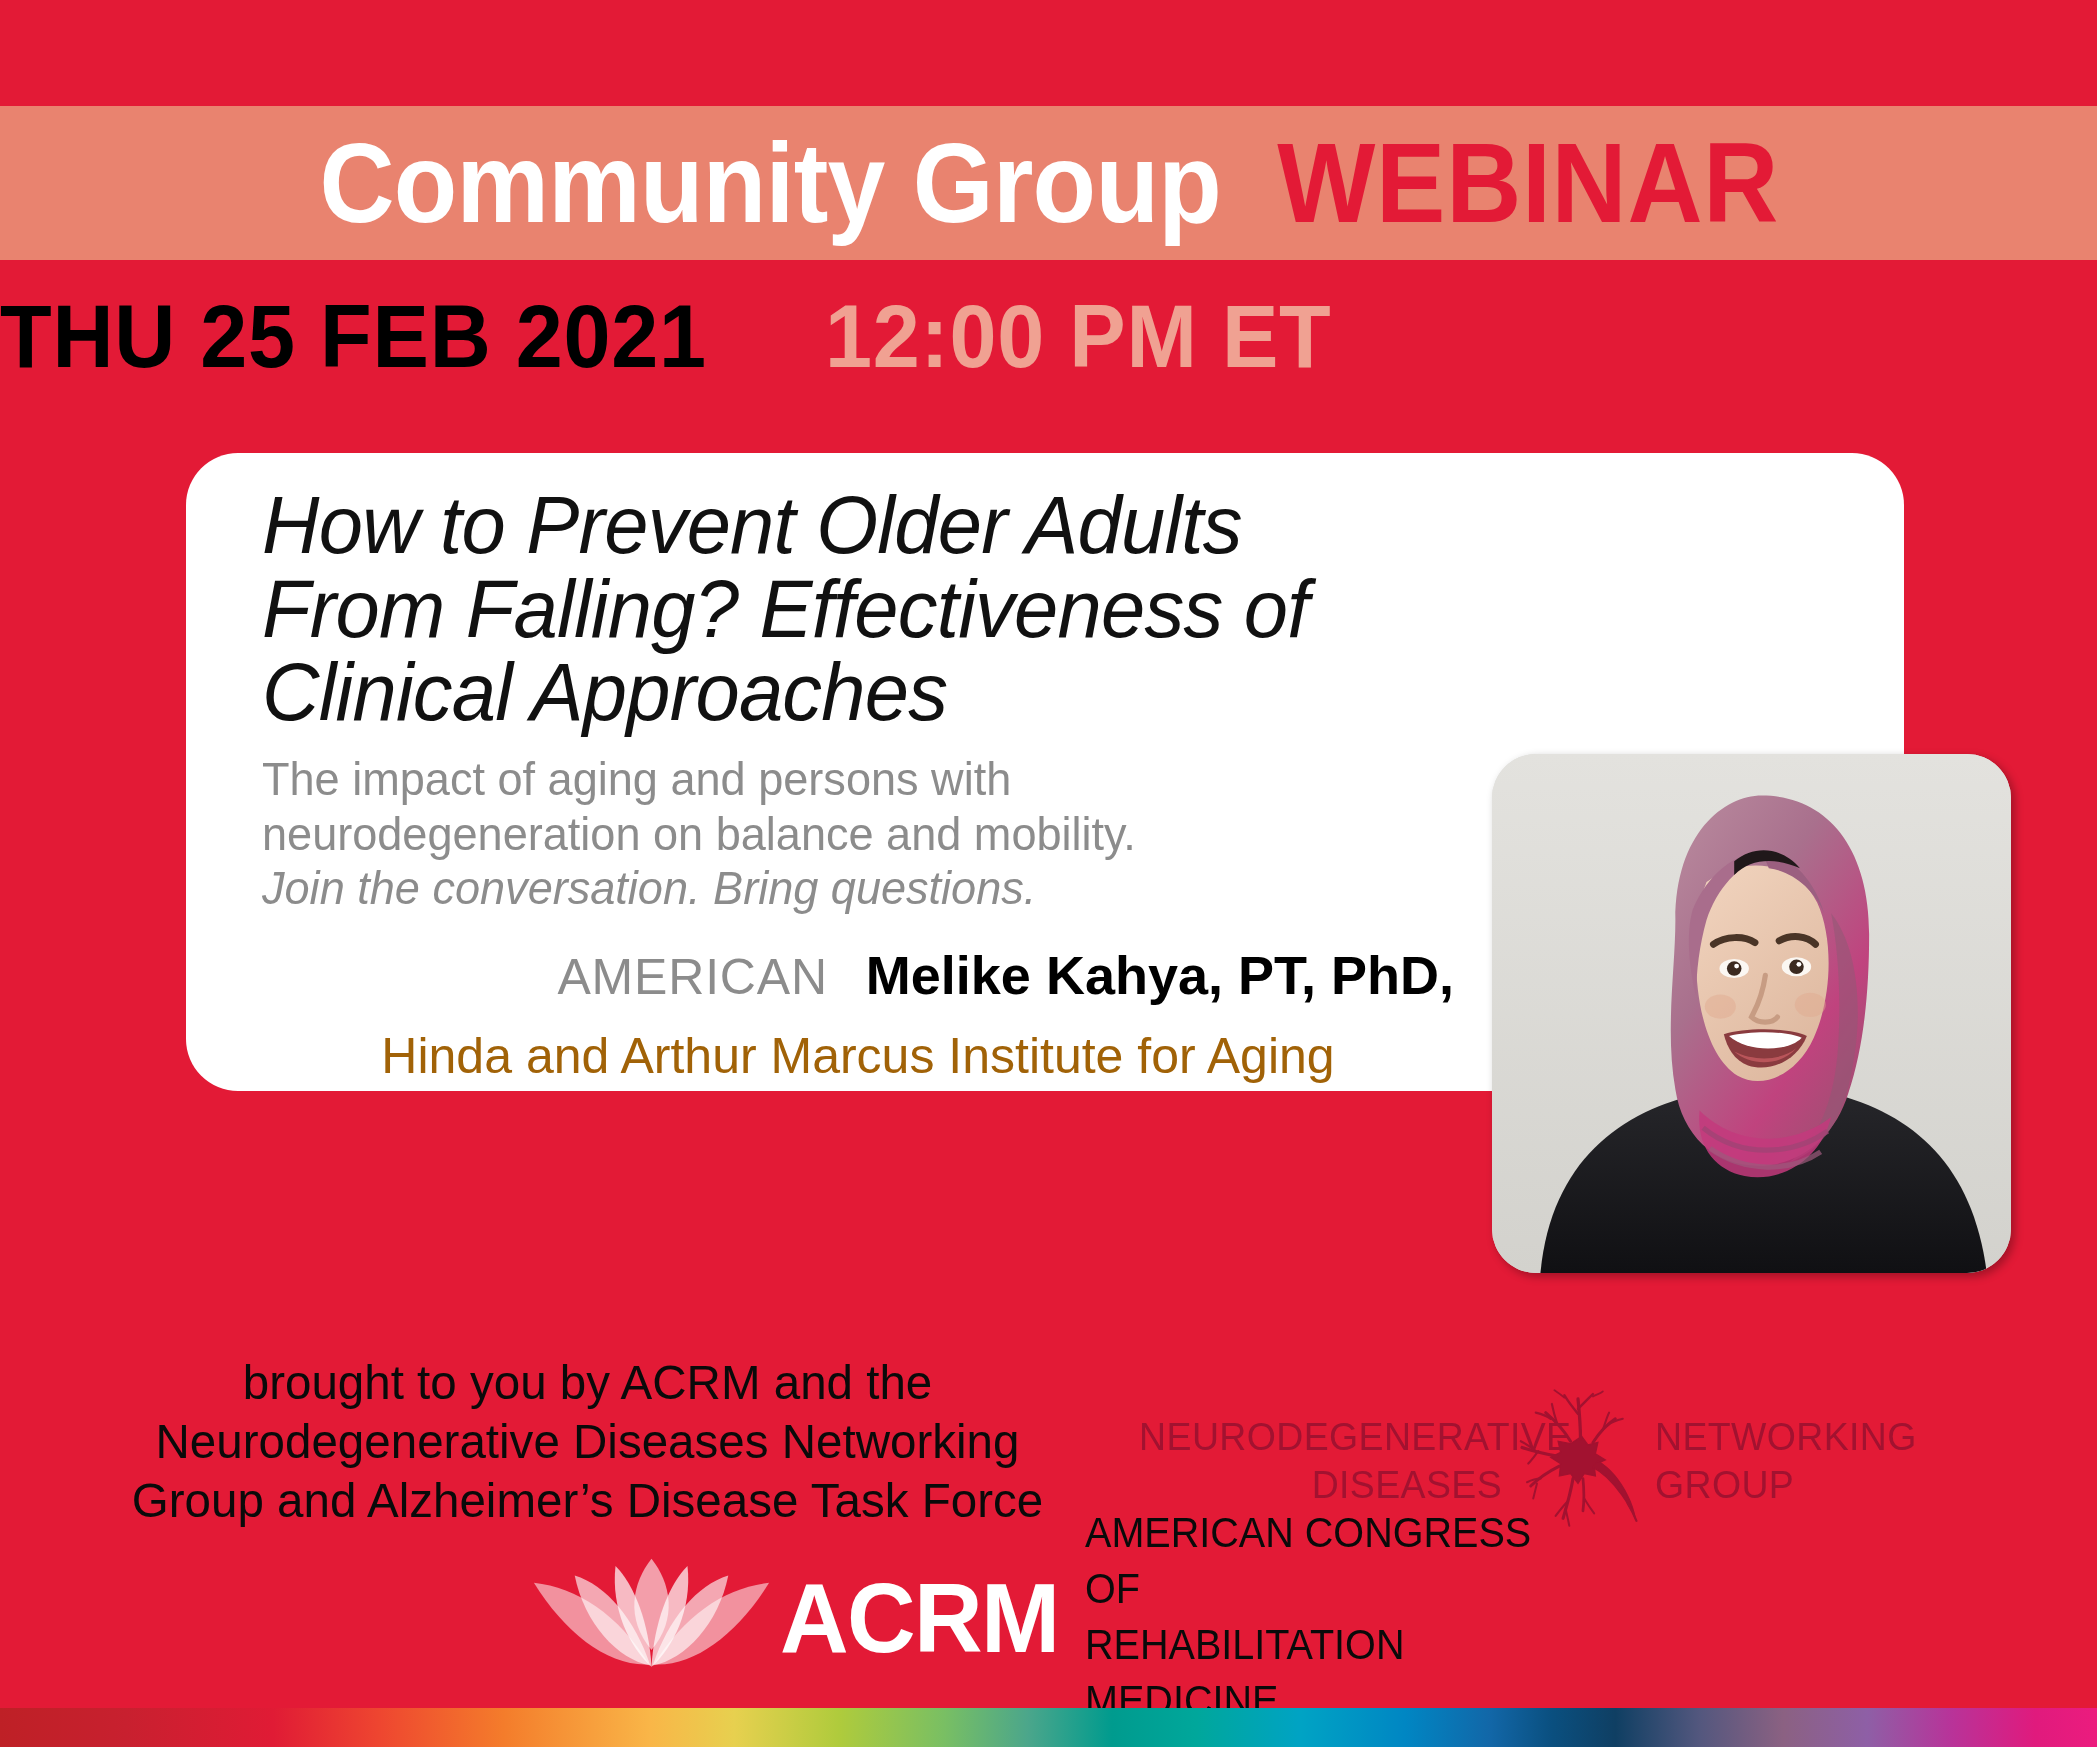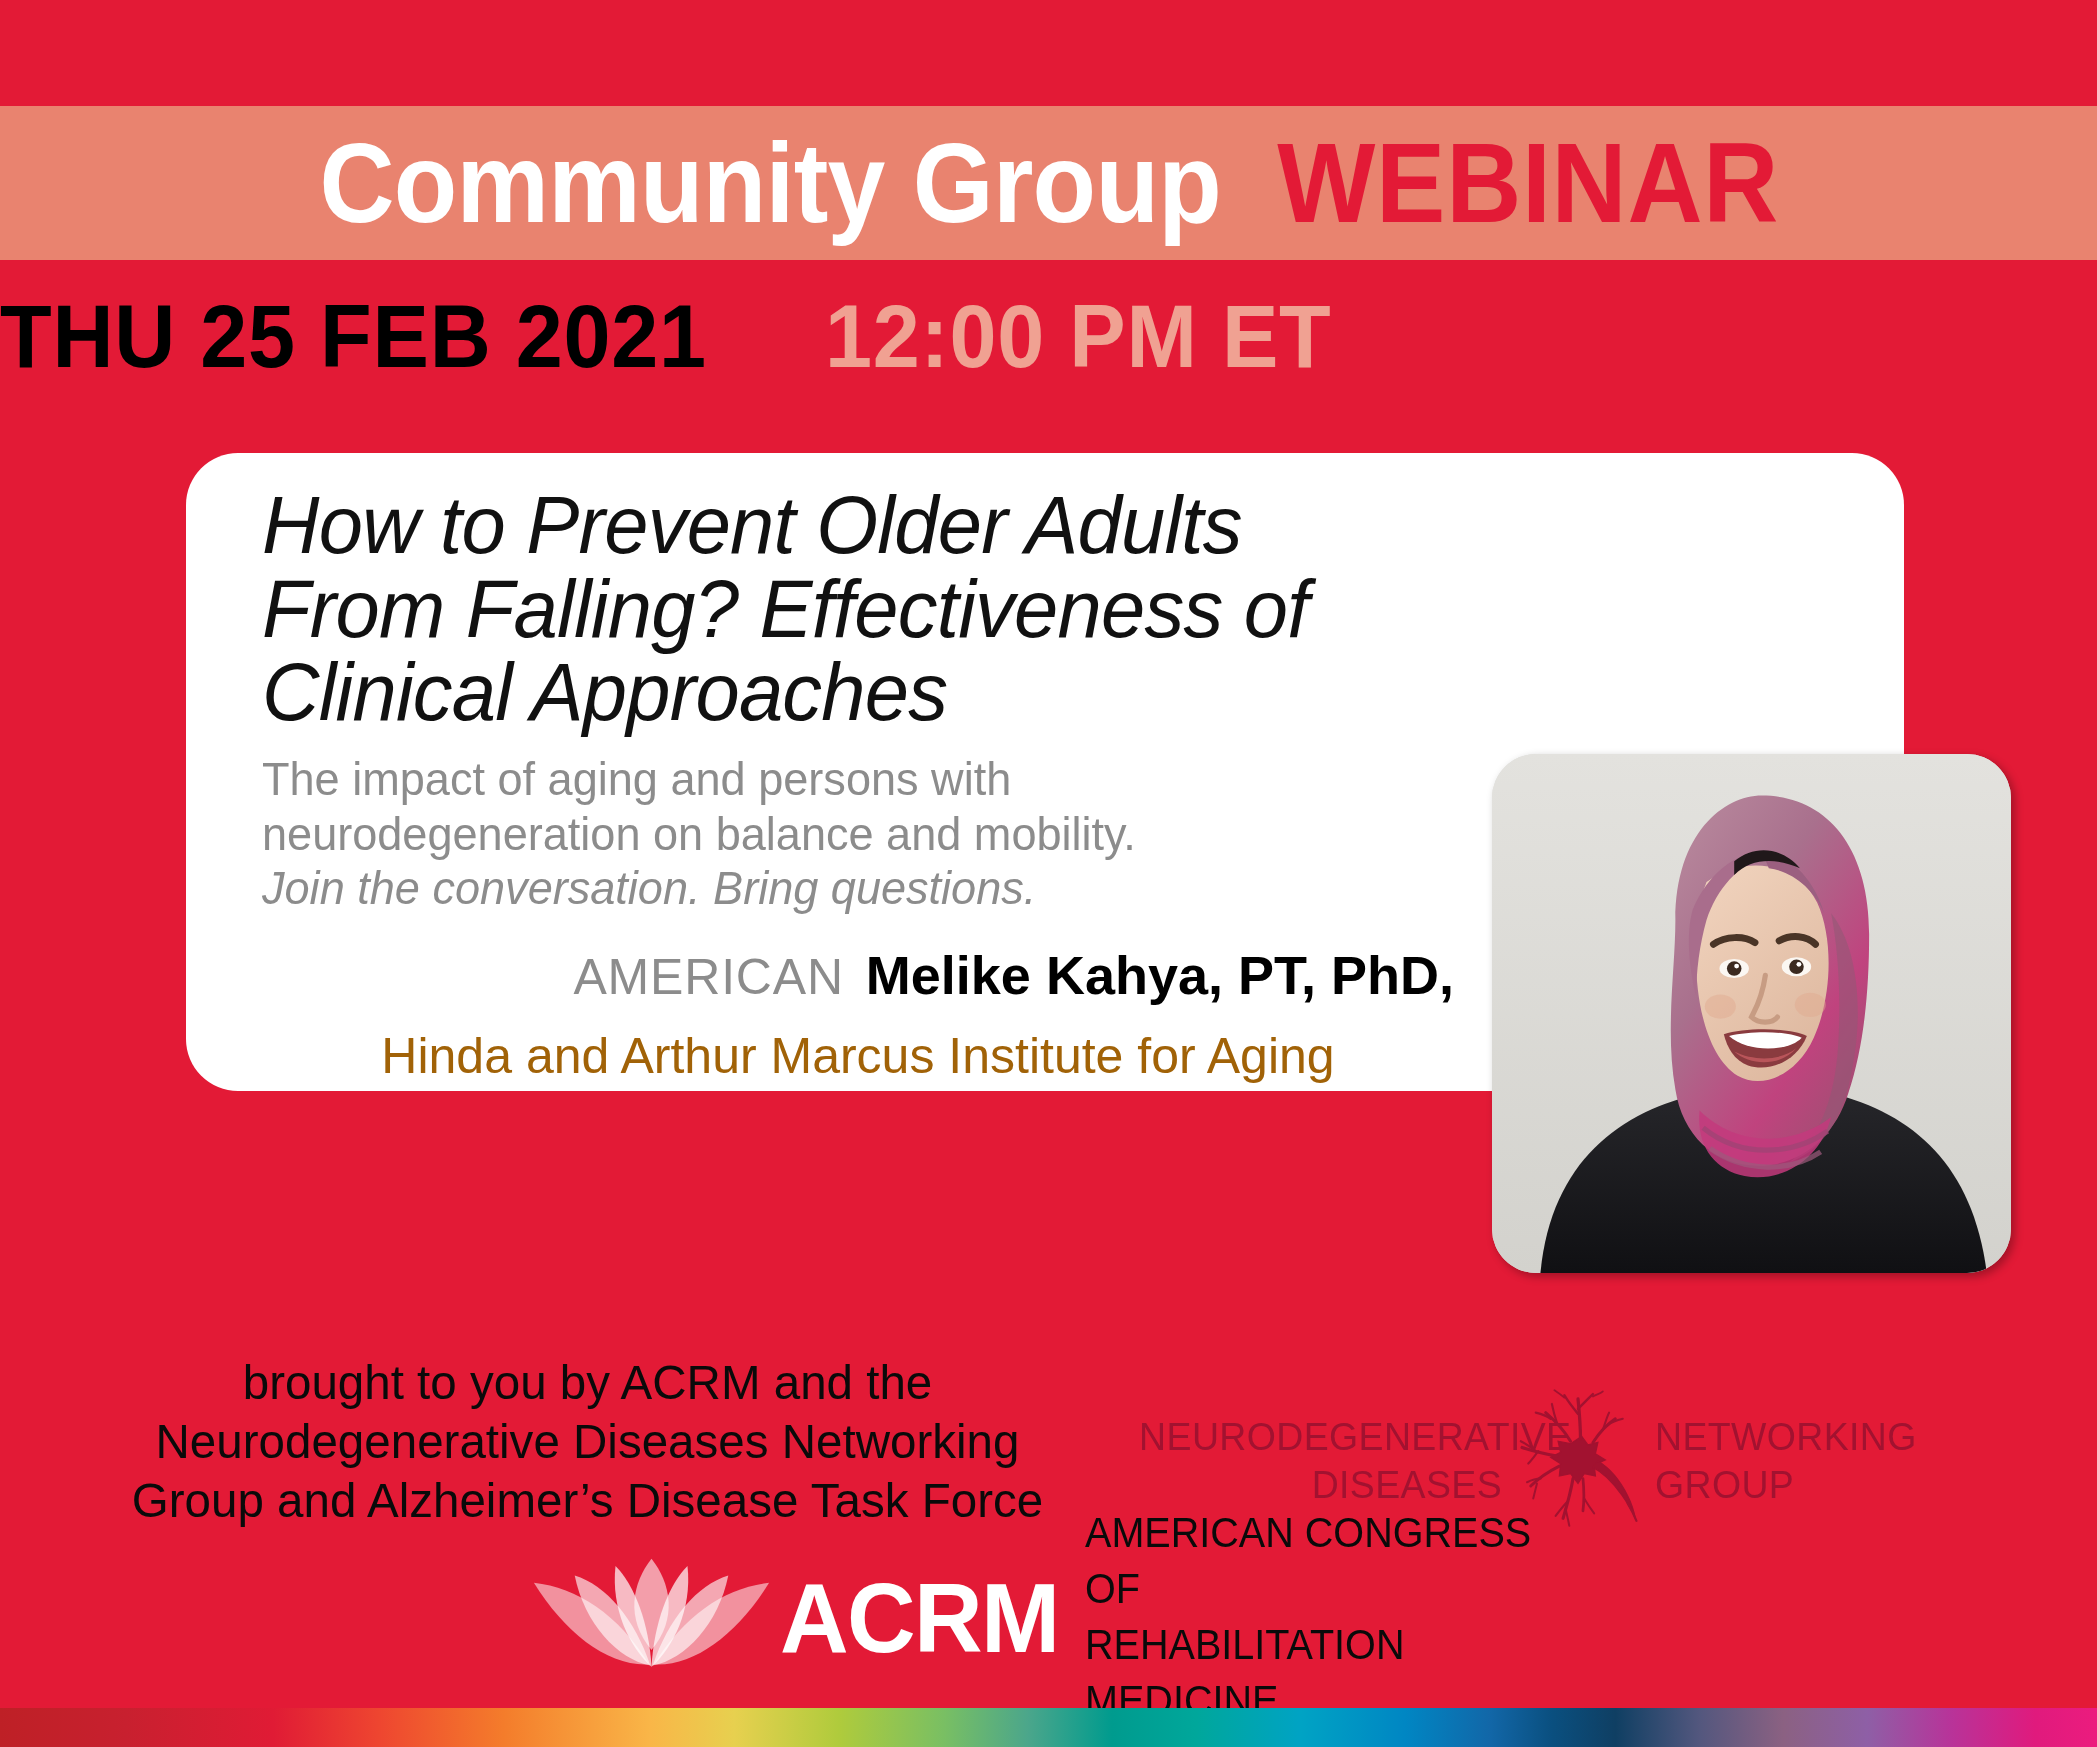--- a/index.html
+++ b/index.html
@@ -126,21 +126,21 @@
   .pres-line1 { white-space: nowrap; }
   .pres-label {
     font-size: 50px;
     color: #8C8C8C;
     letter-spacing: 0.8px;
   }
   .pres-name {
     font-size: 54px;
     font-weight: bold;
     color: #000000;
-    margin-left: 22px;
+    margin-left: 38px;
   }
   .pres-aff {
     display: block;
     font-size: 50px;
     color: #a16207;
     margin-top: 21px;
     text-align: center;
   }
 
   

